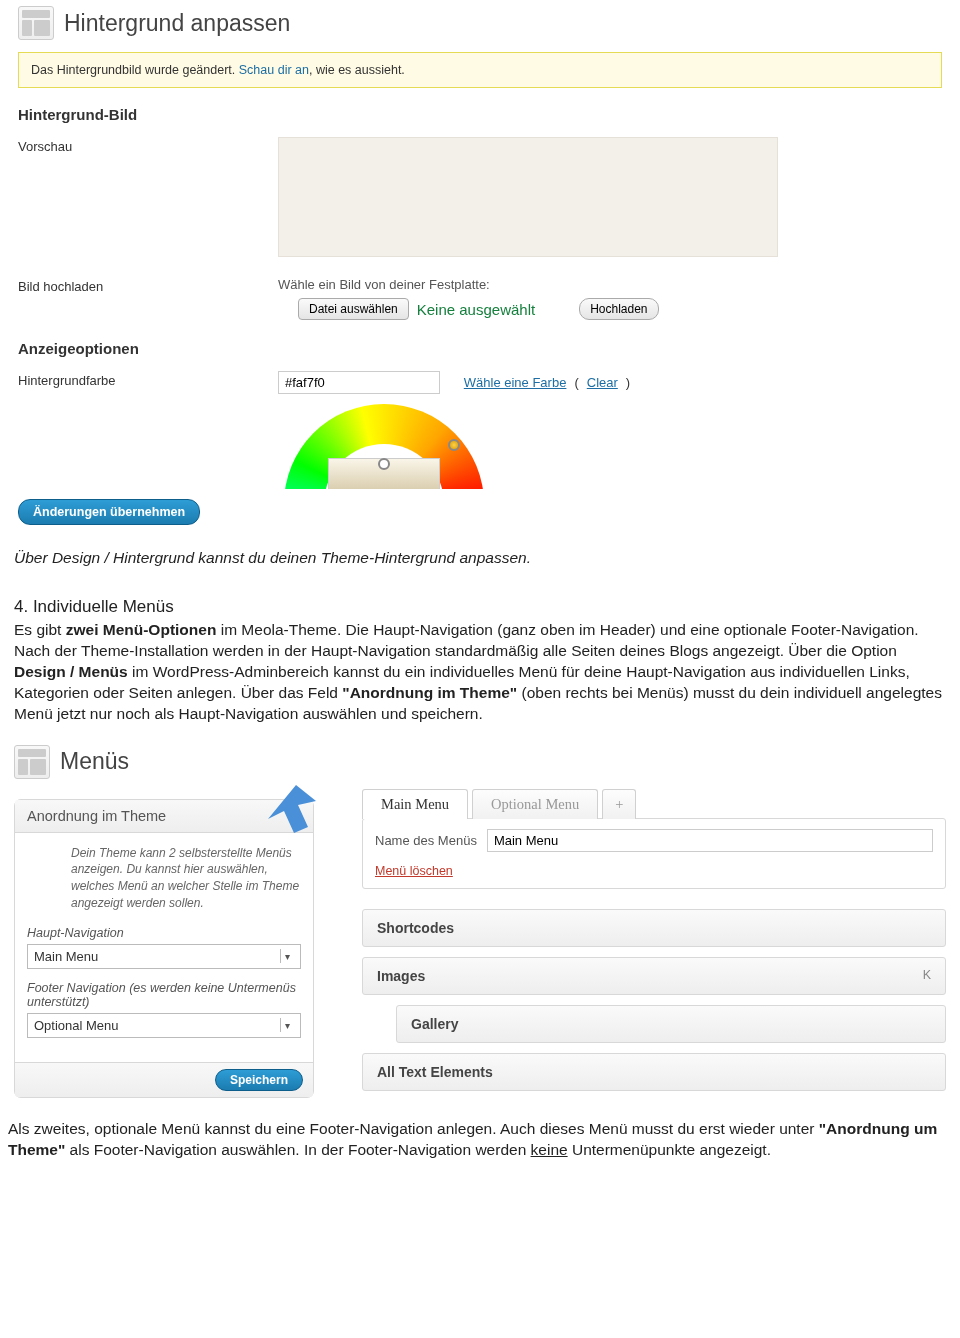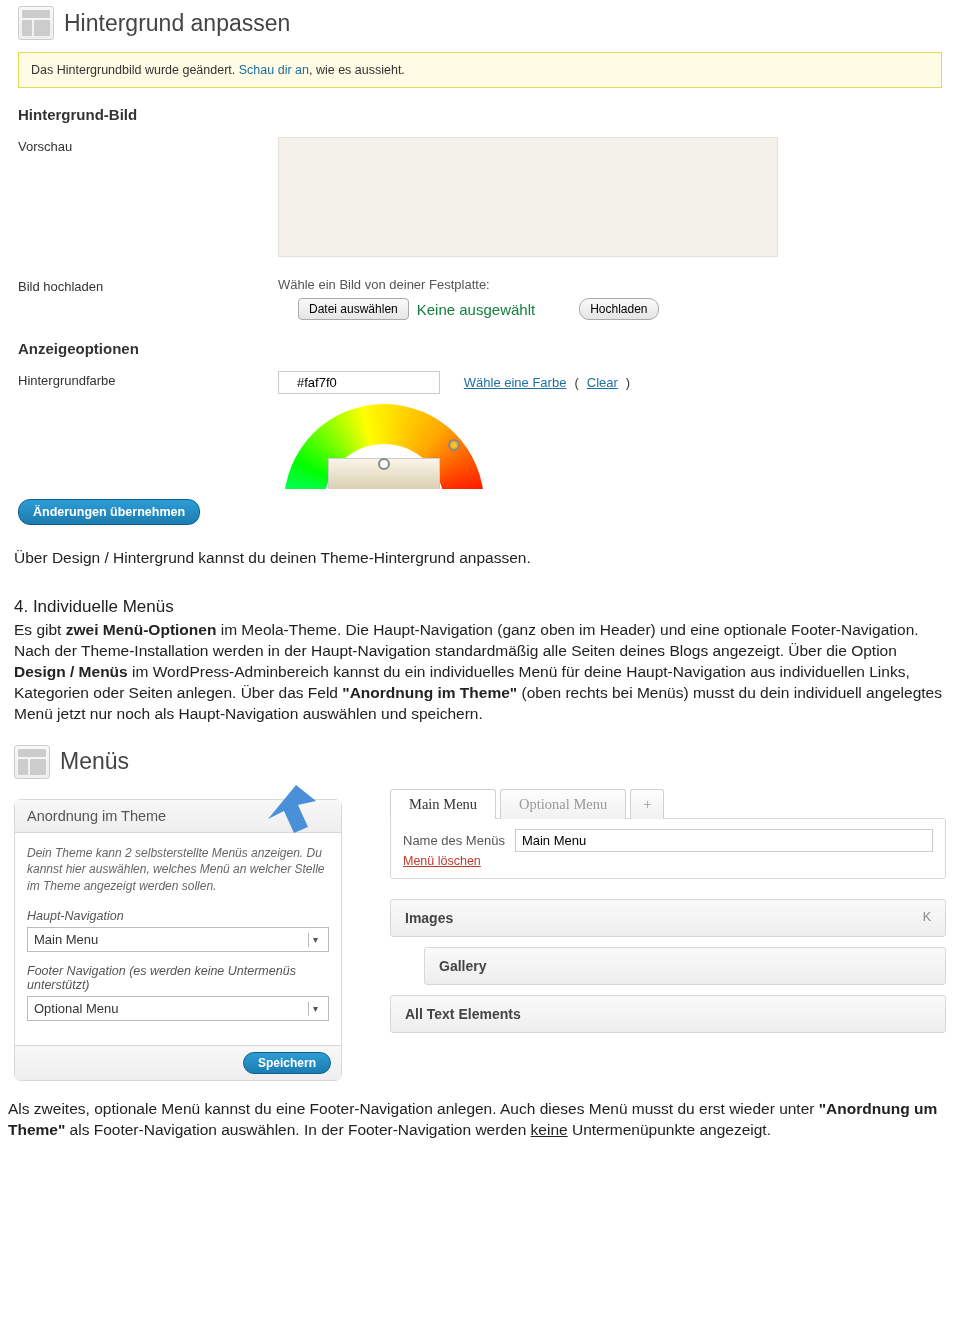--- a/index.html
+++ b/index.html
@@ -24,68 +24,68 @@
   .form-field { flex: 1; }
   
   .preview-box { width: 500px; height: 120px; background: #f3f0ea; border: 1px solid #e5e0d8; }
   
   .upload-text { font-size: 13px; color: #555; margin-bottom: 6px; }
   .btn-native { font: 12px Arial; border: 1px solid #aaa; border-radius: 4px; background: linear-gradient(#fafafa,#e5e5e5); padding: 3px 10px; cursor: pointer; margin-left: 20px; }
   .inline-row { display: flex; align-items: center; gap: 8px; }
   .muted { font-size: 15px; color: #15803d; }
   .btn-native.right { margin-left: 36px; border-radius: 10px; }
   
-  .color-input { width: 162px; padding: 3px 18px; border: 1px solid #ccc; font-size: 13px; }
+  .color-input { width: 162px; padding: 3px 6px; border: 1px solid #ccc; font-size: 13px; }
   .link-u { color: #1c6ea4; text-decoration: underline; cursor: pointer; font-size: 13px; }
   .paren { color: #333; font-size:13px; }
   
   .color-wheel-wrap { margin-top: 10px; width: 210px; height: 85px; position: relative; overflow: hidden; }
   .color-wheel { width: 200px; height: 200px; border-radius: 50%; background: conic-gradient(from 90deg, red, magenta, blue, cyan, lime, yellow, orange, red); position: absolute; top: 0; left: 6px; }
   .color-wheel-inner { width: 120px; height: 120px; border-radius:50%; background:#fff; position:absolute; top:40px; left:46px; }
   .color-square { width: 112px; height: 50px; position: absolute; top: 54px; left: 50px; background: linear-gradient(to top, #c9b88f, #f9f5e8); border: 1px solid #ccc; }
   .handle { width: 12px; height: 12px; border: 2px solid #888; border-radius: 50%; background: radial-gradient(#ffd24a,#d89b00); position: absolute; }
   
   .btn-blue { display: inline-block; background: linear-gradient(#2e9dd6,#1b7cb0); border: 1px solid #0e5e8c; border-radius: 12px; color: #fff; font-size: 12.5px; font-weight: bold; padding: 5px 14px; cursor: pointer; margin: 10px 18px 14px; }
   
-  .caption { font-size: 15.5px; margin: 10px 14px 30px; color: #222; }
+  .caption { font-style: italic; font-size: 15.5px; margin: 10px 14px 30px; color: #222; }
   
   
   .para-block { margin: 0 14px 20px; }
   .h4 { font-size: 17px; font-weight: normal; margin-bottom: 3px; color:#222; }
   .para { font-size: 15.5px; line-height: 1.35; color: #222; }
   .para b { font-weight: bold; }
   
   
   .menus-shot { margin: 0 14px 18px; display: flex; gap: 48px; align-items: flex-start; position: relative; }
-  .menus-left { width: 328px; }
+  .menus-left { width: 300px; }
   .menus-right { flex: 1; }
   
   .menus-header { display: flex; align-items: center; gap: 10px; margin-bottom: 20px; }
   .menus-title { font-size: 23px; color: #444; }
   
   .arrow-icon { position: absolute; left: 244px; top: 40px; }
   
   .panel { border: 1px solid #d8d8d8; border-radius: 7px; background: #fff; }
   .panel-head { background: linear-gradient(#f8f8f8,#eee); border-bottom: 1px solid #d8d8d8; padding: 8px 12px; font-size: 14.5px; color: #555; border-radius: 3px 3px 0 0; }
   .panel-body { padding: 12px; }
-  .panel-desc { font-size: 12px; font-style: italic; color: #666; line-height: 1.4; margin-bottom: 14px; }
+  .panel-desc { font-size: 12px; font-style: italic; color: #666; line-height: 1.4; margin-bottom: 14px; margin-left: 44px; }
   .sub-label { font-size: 12.5px; font-style: italic; color: #555; margin-bottom: 4px; }
   .select-box { width: 100%; border: 1px solid #bbb; background: #fff; padding: 4px 6px; font-size: 13px; display: flex; justify-content: space-between; align-items: center; margin-bottom: 12px; cursor: pointer; }
   .select-caret { width: 14px; height: 14px; border-left: 1px solid #bbb; display:flex; align-items:center; justify-content:center; color:#555; font-size:10px; }
   .panel-foot { background: linear-gradient(#f8f8f8,#eee); border-top: 1px solid #d8d8d8; padding: 6px 10px; text-align: right; border-radius: 0 0 3px 3px; }
   .btn-blue-sm { background: linear-gradient(#2e9dd6,#1b7cb0); border: 1px solid #0e5e8c; border-radius: 11px; color:#fff; font-size:12px; font-weight:bold; padding: 3px 14px; cursor:pointer; }
   
   .tabs-row { display: flex; gap: 4px; margin: 44px 0 0 0; }
   .tab { border: 1px solid #d0d0d0; border-bottom: none; background: linear-gradient(#fdfdfd,#f1f1f1); padding: 6px 18px; font-family: Georgia, serif; font-size: 14.5px; color: #555; border-radius: 3px 3px 0 0; cursor:pointer; }
   .tab.active { color: #333; background:#fff; position:relative; z-index:2; }
   .tab.inactive { color: #999; }
   .tab.plus { padding: 6px 12px; }
   
   .menu-form { border: 1px solid #d8d8d8; border-radius: 3px; padding: 10px 12px; margin-top:-1px; background:#fff; }
-  .mf-row { display: flex; align-items: center; gap: 10px; font-size: 13px; color:#555; }
+  .mf-row { display: flex; align-items: center; gap: 10px; font-size: 13px; color:#555; margin-bottom: 10px; }
   .mf-input { flex:1; border:1px solid #ccc; padding:3px 6px; font-size:13px; }
   .mf-delete { color: #c0392b; text-decoration: underline; font-size: 12.5px; cursor:pointer; }
   
   .menu-items { margin-top: 20px; }
   .menu-item-box { border:1px solid #d8d8d8; border-radius:3px; background: linear-gradient(#fafafa,#eee); padding: 10px 14px; margin-bottom: 10px; font-size:14px; font-weight:bold; color:#444; display:flex; justify-content:space-between; cursor:pointer; }
   .menu-item-box.indent { margin-left: 34px; }
   .menu-item-meta { font-weight:normal; color:#888; font-size:12.5px; }
   
   .final-para { margin: 10px 8px 20px; font-size: 15.5px; line-height: 1.35; color:#222; }
   .final-para b { font-weight:bold; }
@@ -217,20 +217,23 @@
     <div class="menu-form">
       <div class="mf-row">
         <span>Name des Menüs</span>
         <input class="mf-input" value="Main Menu" style="">
       </div>
       <span class="mf-delete">Menü löschen</span>
     </div>
 
     <div class="menu-items">
       <div class="menu-item-box">
+        <span>Shortcodes</span>
+      </div>
+      <div class="menu-item-box">
         <span>Images</span>
         <span class="menu-item-meta">K</span>
       </div>
       <div class="menu-item-box indent">
         <span>Gallery</span>
       </div>
       <div class="menu-item-box">
         <span>All Text Elements</span>
       </div>
     </div>

